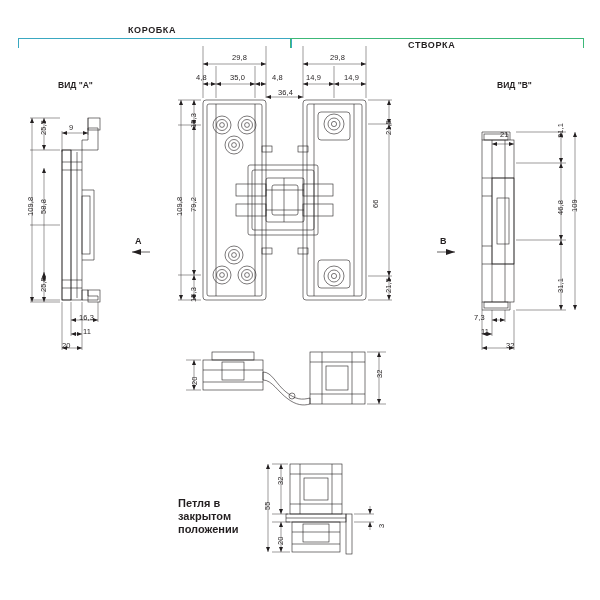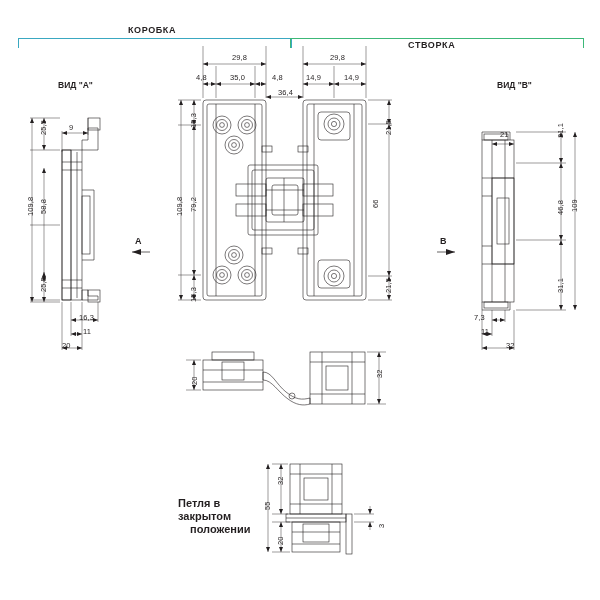--- a/index.html
+++ b/index.html
@@ -81,21 +81,21 @@
   <div class="brktop green" style="left:290px; top:38px; width:292px;"></div>
 
   <div class="hdr" style="left:128px; top:25px;">КОРОБКА</div>
   <div class="hdr" style="left:408px; top:40px;">СТВОРКА</div>
 
   <div class="viewlbl" style="left:58px; top:80px;">ВИД "А"</div>
   <div class="viewlbl" style="left:497px; top:80px;">ВИД "В"</div>
 
   <div class="caption" style="left:178px; top:497px;">Петля в</div>
   <div class="caption" style="left:178px; top:510px;">закрытом</div>
-  <div class="caption" style="left:178px; top:523px;margin-left:12px;">положении</div>
+  <div class="caption" style="left:178px; top:523px;">положении</div>
 
   <div class="lbl" style="left:135px; top:236px; font-size:9px; font-weight:bold;">A</div>
   <div class="lbl" style="left:440px; top:236px; font-size:9px; font-weight:bold;">B</div>
 
   <div class="lbl vert" style="left:39px; top:135px;">25,5</div>
   <div class="lbl" style="left:69px; top:123px;">9</div>
   <div class="lbl vert" style="left:26px; top:216px;">109,8</div>
   <div class="lbl vert" style="left:39px; top:214px;">58,8</div>
   <div class="lbl vert" style="left:39px; top:292px;">25,5</div>
   <div class="lbl" style="left:79px; top:313px;">16,3</div>

